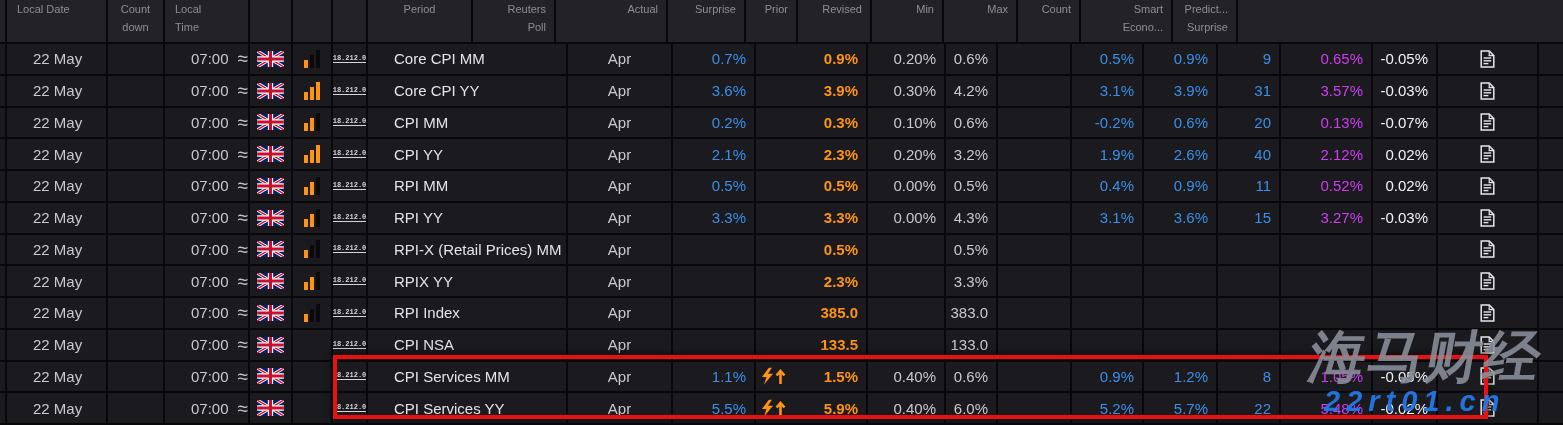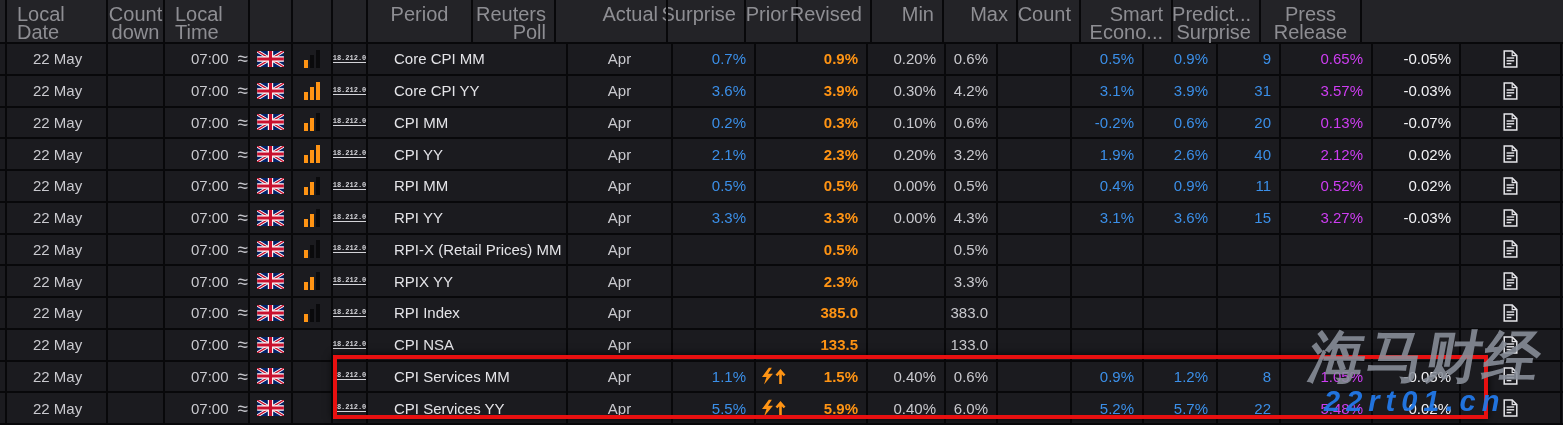--- a/index.html
+++ b/index.html
@@ -6,40 +6,40 @@
     --blue:#3B8FE8; --orange:#FF9414; --magenta:#CE3DF2;
     --grid:#08080a; --rowbg:#1B1B1F; --headbg:#232327;
     --headtx:#8E8E93; --tx:#C9C9CE; --bright:#F2F2F5; --name:#E4E4E8;
   }
   *{box-sizing:border-box;margin:0;padding:0}
   body{margin:0;background:#101012;font-family:"Liberation Sans",sans-serif;}
   .app{position:relative;width:1563px;height:425px;background:var(--rowbg);overflow:hidden;}
 
   
   .thead{display:flex;height:44px;background:var(--headbg);border-bottom:2px solid var(--grid);}
-  .hc{display:flex;flex-direction:column;padding-top:5px;font-size:20px;line-height:18px;
+  .hc{display:flex;flex-direction:column;font-size:11px;line-height:18px;
       color:var(--headtx);border-right:2px solid var(--grid);flex:none;}
   .hc.al{align-items:flex-start;padding-left:10px}
   .hc.ar{align-items:flex-end;padding-right:8px}
   .hc.ac{align-items:center}
 
   
   .tr{display:flex;height:31.75px;border-bottom:2px solid var(--grid);background:var(--rowbg);}
   .td{display:flex;align-items:center;font-size:15px;color:var(--tx);
       border-right:2px solid var(--grid);flex:none;overflow:hidden;}
   .td.al{justify-content:flex-start;padding-left:26px}
   .td.ar{justify-content:flex-end;padding-right:8px}
   .td.ac{justify-content:center}
 
   
   .c-edge{width:7px}.c-date{width:101px}.c-countdown{width:57px}.c-time{width:85px}
   .c-flag{width:43px}.c-bars{width:40px}.c-numicon{width:35px}.c-name{width:200px;padding-left:6px}
   .c-period{width:105px}.c-poll{width:83px}.c-actual{width:112px;position:relative}
   .c-surprise{width:78px}.c-prior{width:52px}.c-revised{width:74px}.c-min{width:72px}
-  .c-max{width:74px}.c-count{width:63px}.c-smart{width:92px}.c-predict{width:88px}.c-press{width:101px}
+  .c-max{width:74px}.c-count{width:63px}.c-smart{width:92px}.c-predict{width:65px}.c-press{width:101px}
 
   .blue{color:var(--blue)}
   .orange{color:var(--orange);font-weight:bold}
   .magenta{color:var(--magenta)}
   .bright{color:var(--bright)}
   .namecell{color:var(--name)}
 
   .approx{font-size:19px;color:#C2C2C8;margin-left:9px;line-height:1}
   .flagico{display:inline-flex;line-height:0}
   .bars{display:flex;align-items:flex-end;gap:2px;height:18px}
@@ -114,24 +114,20 @@
         <span>Count</span>
       </div>
     <div class="hc c-smart ar">
         <span>Smart</span>
         <span>Econo...</span>
       </div>
     <div class="hc c-predict ar">
         <span>Predict...</span>
         <span>Surprise</span>
       </div>
-    <div class="hc c-press ac">
-        <span>Press</span>
-        <span>Release</span>
-      </div>
   </div>
 
   <div id="tbody">
       <div class="tr">
         <div class="td c-edge"></div>
         <div class="td c-date al">22 May</div>
         <div class="td c-countdown"></div>
         <div class="td c-time al">
           <span>07:00</span>
           <span class="approx">≈</span>

